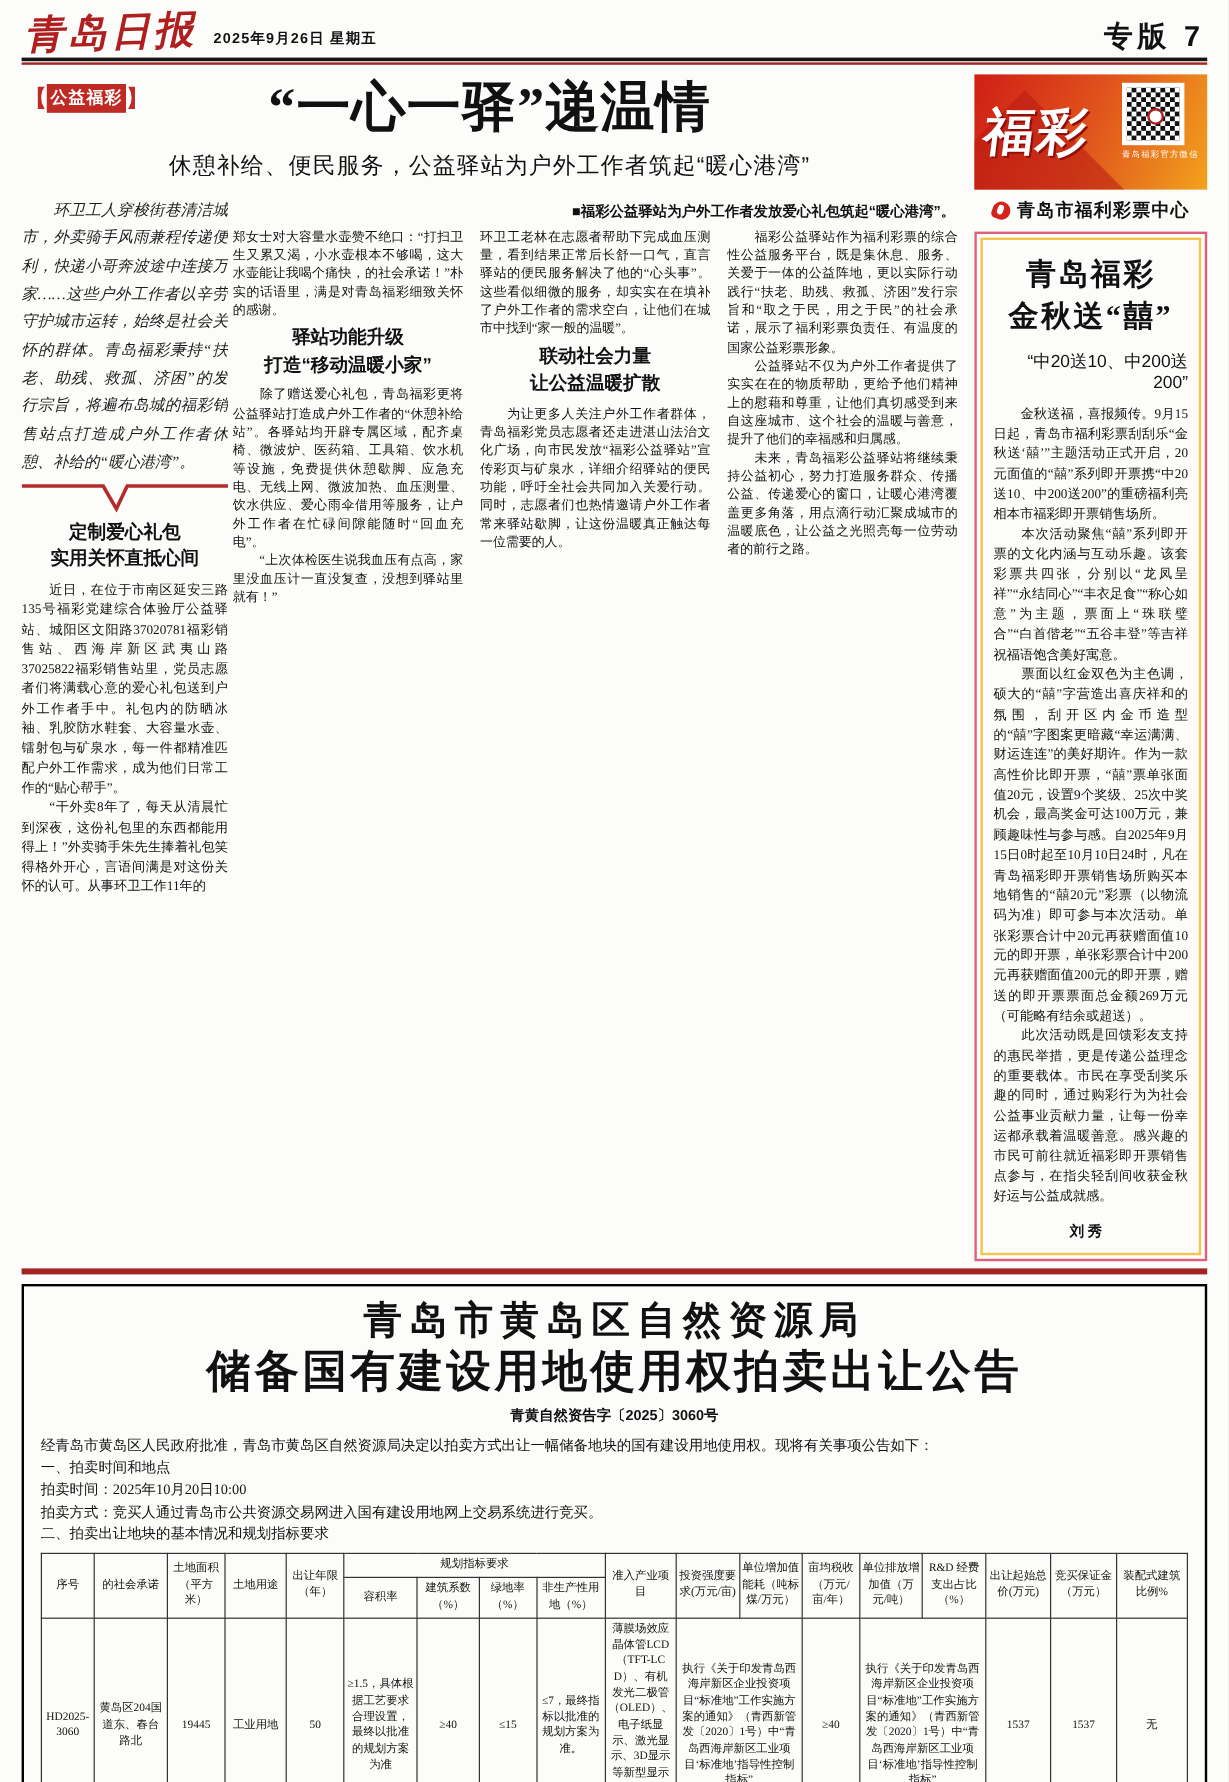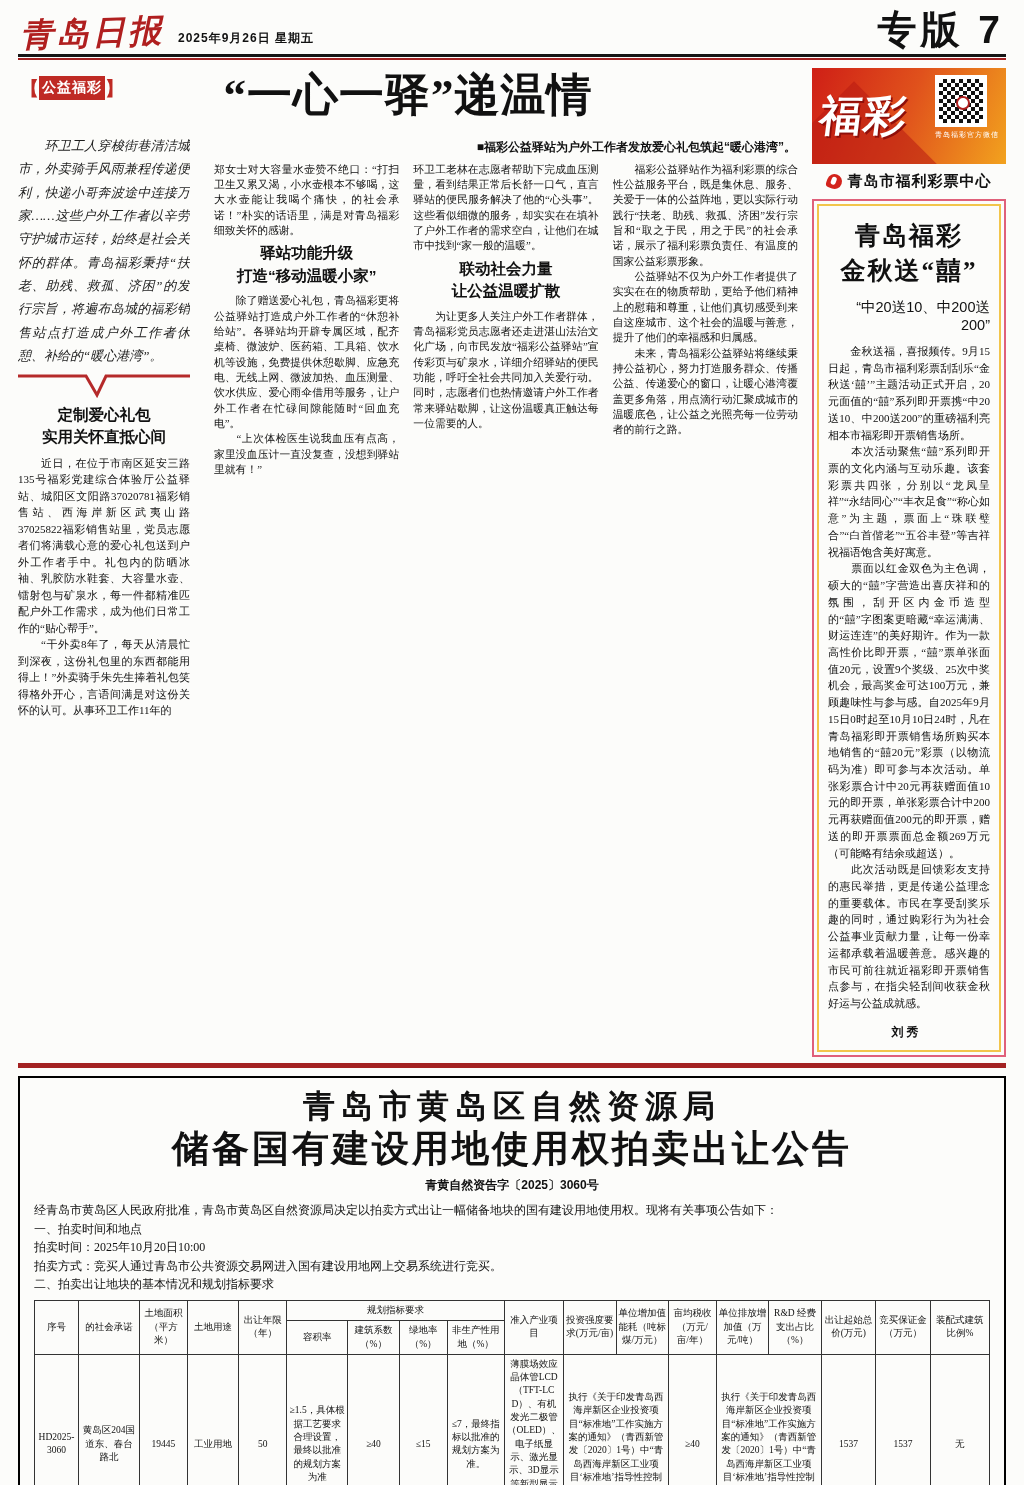--- a/index.html
+++ b/index.html
@@ -5,36 +5,36 @@
   *{margin:0;padding:0;box-sizing:border-box}
   html,body{background:#dddcd6}
   body{font-family:"Liberation Serif",serif;color:#111}
   .page{width:1024px;height:1485px;margin:0 auto;background:#fcfcfa;padding:8px 18px 10px;overflow:hidden;position:relative}
 
   
   .masthead{display:flex;align-items:flex-end;justify-content:space-between;padding:2px 2px 3px}
   .mast-left{display:flex;align-items:flex-end;gap:14px}
   .logo{font-family:"DejaVu Serif",serif;font-style:italic;font-weight:bold;font-size:33px;line-height:1;color:#b01f1f;letter-spacing:3px;transform:rotate(-2deg)}
   .mast-date{font-family:"Liberation Sans",sans-serif;font-size:12px;font-weight:bold;padding-bottom:2px;letter-spacing:1px}
-  .page-label{font-family:"Liberation Sans",sans-serif;font-size:39px;font-weight:bold;letter-spacing:4px;line-height:1}
+  .page-label{font-family:"Liberation Sans",sans-serif;font-size:24px;font-weight:bold;letter-spacing:4px;line-height:1}
   .mast-rule{border-top:3px solid #151515;border-bottom:2px solid #a32222;height:6px;margin:2px 0 8px}
 
   
   .feature-head{position:relative;text-align:center;padding:2px 0 8px}
   .tag{position:absolute;left:2px;top:8px;display:flex;align-items:center;font-family:"Liberation Sans",sans-serif;font-weight:bold}
   .tag .bracket{color:#bf2a24;font-size:19px;line-height:1}
   .tag-box{background:#bf2a24;color:#fff;font-size:14px;padding:3px 3px;letter-spacing:1px}
   .headline1{font-size:45px;font-weight:900;letter-spacing:1px;line-height:1.15}
   .headline2{font-size:48px;font-weight:900;letter-spacing:2px;line-height:1.15;margin-top:2px}
   .subhead{font-size:19px;margin-top:9px;font-family:"Liberation Sans",sans-serif;letter-spacing:1px}
 
   
   .top-area{display:flex;gap:14px}
   .feature{flex:1;min-width:0}
-  .feature-body{display:flex;gap:24px;height:588px;overflow:hidden;margin-top:4px}
+  .feature-body{display:flex;gap:4px;height:588px;overflow:hidden;margin-top:4px}
   .rail-left{width:172px;flex:none;overflow:hidden}
   .intro{font-style:italic;font-size:13px;line-height:1.8;text-align:justify;white-space:pre-line;color:#1c1c1c}
   .pointer{display:block;margin:4px 0 6px}
   .sec-title{font-family:"Liberation Sans",sans-serif;font-weight:bold;font-size:15.5px;text-align:center;line-height:1.45;white-space:pre-line;margin:4px 0 6px}
   .body-text{font-size:11px;line-height:1.5;text-align:justify;white-space:pre-line}
   .feature-main{flex:1;min-width:0;display:flex;flex-direction:column}
 
   
   .photo-row{display:flex;gap:6px;height:288px;flex:none}
   .photo{position:relative;overflow:hidden;background:#b9ab9b;border:1px solid #999}
@@ -128,20 +128,21 @@
 
   <div class="top-area">
     <div class="feature">
       <div class="feature-head">
         <div class="tag">
           <span class="bracket">【</span>
           <span class="tag-box">公益福彩</span>
           <span class="bracket">】</span>
         </div>
         <div class="headline1">“一心一驿”递温情</div>
+        <div class="subhead">休憩补给、便民服务，公益驿站为户外工作者筑起“暖心港湾”</div>
       </div>
 
       <div class="feature-body">
 
         <div class="rail-left">
           <div class="intro">　　环卫工人穿梭街巷清洁城市，外卖骑手风雨兼程传递便利，快递小哥奔波途中连接万家……这些户外工作者以辛劳守护城市运转，始终是社会关怀的群体。青岛福彩秉持“扶老、助残、救孤、济困”的发行宗旨，将遍布岛城的福彩销售站点打造成户外工作者休憩、补给的“暖心港湾”。</div>
           <svg class="pointer" width="172" height="26" viewBox="0 0 172 26">
             <path d="M0 4 H68 L79 23 L88 4 H172" fill="none" stroke="#b52a2a" stroke-width="3"></path>
           </svg>
           <div class="sec-title">定制爱心礼包

